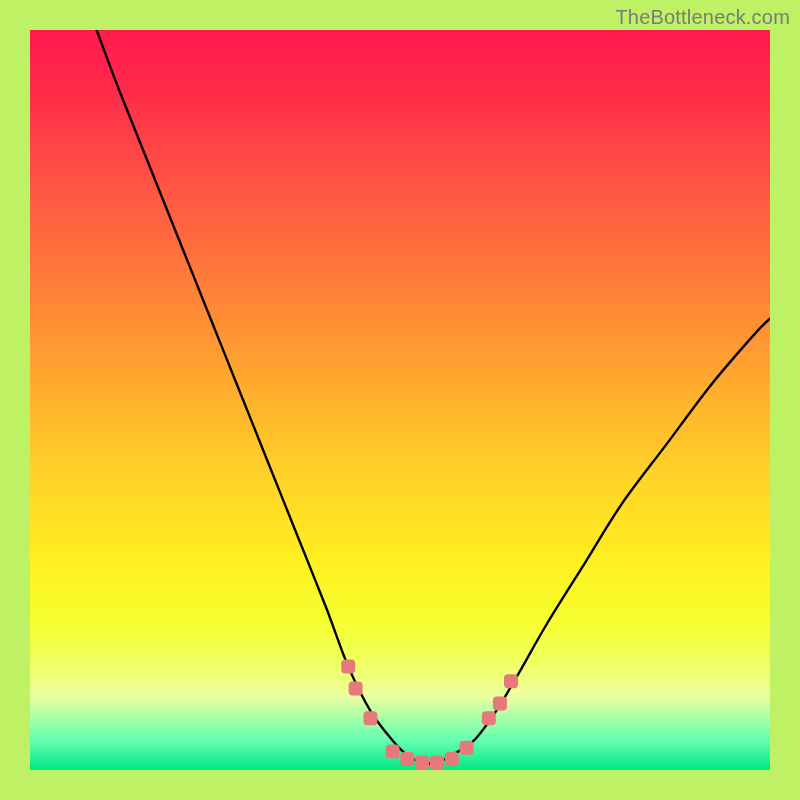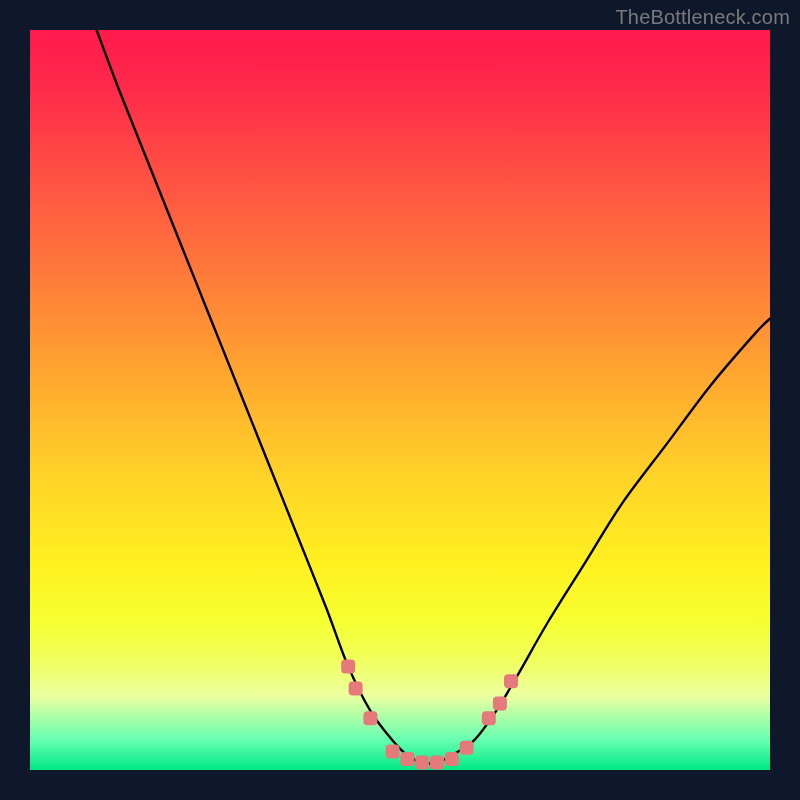--- a/index.html
+++ b/index.html
@@ -10,21 +10,21 @@
     overflow: hidden;
     background: #000;
     font-family: Arial, Helvetica, sans-serif;
   }
   .frame {
     position: absolute;
     left: 0;
     top: 0;
     width: 800px;
     height: 800px;
-    background: #0f172a;
+    background: #bef264;
   }
   .plot {
     position: absolute;
     left: 30px;
     top: 30px;
     width: 740px;
     height: 740px;
     background: linear-gradient(to bottom,
       #ff1a4d 0%,
       #ff2a4a 8%,

